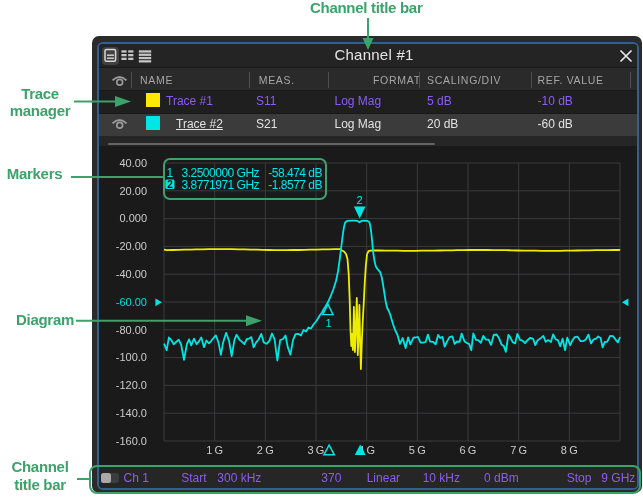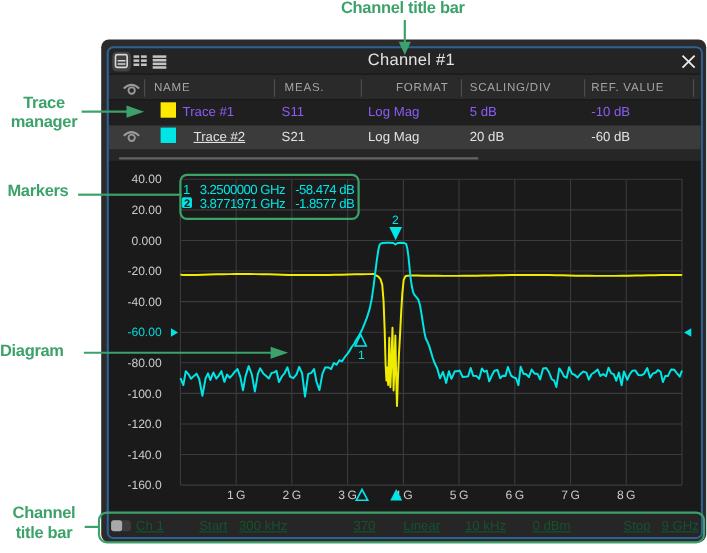--- a/index.html
+++ b/index.html
@@ -1,19 +1,19 @@
 <!DOCTYPE html>
 <html><head><meta charset="utf-8"><style>
 * { margin:0; padding:0; box-sizing:border-box; }
 html,body { width:643px; height:503px; background:#ffffff; overflow:hidden;
   font-family:"Liberation Sans", sans-serif; }
 .abs { position:absolute; }
 .ann { position:absolute; color:#3da26a; font-weight:bold; font-size:15px;
   letter-spacing:-0.3px; white-space:nowrap; }
-.bartxt { position:absolute; color:#14532d; font-size:12px; top:470.5px; white-space:nowrap;text-decoration:underline; }
+.bartxt { position:absolute; color:#8b5cf6; font-size:12px; top:470.5px; white-space:nowrap; }
 .hdr { position:absolute; color:#a6a6a6; font-size:10.5px; top:74px; letter-spacing:0.7px; }
 .r1 { position:absolute; color:#8b5cf6; font-size:12px; top:93.5px; }
 .r2 { position:absolute; color:#e2e2e2; font-size:12px; top:116.5px; }
 .vdiv { position:absolute; width:1px; top:72px; height:16px; background:#4f4f4f; }
 </style></head>
 <body>
 
 <div class="abs" style="left:92px; top:36px; width:549.5px; height:457px; background:#2b2b2b; border-radius:7px;"></div>
 <div class="abs" style="left:96.5px; top:42px; width:542px; height:447.5px; border:2px solid #2f6292; border-radius:6px; background:#1a1a1b; overflow:hidden;">
 
@@ -55,21 +55,21 @@
   <path d="M1.5 1.5 L12.5 12.5 M12.5 1.5 L1.5 12.5" stroke="#e8e8e8" stroke-width="1.7"></path>
 </svg>
 
 <svg class="abs" style="left:109px; top:71px;" width="22" height="18" viewBox="0 0 22 18">
   <path d="M3.5 9.4 Q10.5 2.8 17.5 9.4" fill="none" stroke="#999999" stroke-width="1.9"></path>
   <circle cx="10.7" cy="11.3" r="2.9" fill="none" stroke="#999999" stroke-width="1.7"></circle>
   <circle cx="10.7" cy="11.3" r="1.2" fill="#2a2a2a"></circle>
 </svg>
 <div class="hdr" style="left:140px;">NAME</div>
 <div class="hdr" style="left:258.7px;">MEAS.</div>
-<div class="hdr" style="left:324px;padding-left:36px;">FORMAT</div>
+<div class="hdr" style="left:337px;padding-left:36px;">FORMAT</div>
 <div class="hdr" style="left:427px;">SCALING/DIV</div>
 <div class="hdr" style="left:537.5px;">REF. VALUE</div>
 <div class="vdiv" style="left:130.6px;"></div>
 <div class="vdiv" style="left:249px;"></div>
 <div class="vdiv" style="left:327.5px;"></div>
 <div class="vdiv" style="left:418.9px;"></div>
 <div class="vdiv" style="left:531.3px;"></div>
 <div class="vdiv" style="left:629.5px;"></div>
 
 <div class="abs" style="left:146px; top:93px; width:14px; height:14px; background:#ffe900;"></div>
@@ -188,21 +188,21 @@
 <div class="ann" style="left:0px; top:102px; width:80px; text-align:center;">manager</div>
 <svg class="abs" style="left:74px; top:93px;" width="58" height="17" viewBox="0 0 58 17">
   <line x1="0" y1="8.5" x2="43" y2="8.5" stroke="#3da26a" stroke-width="2"></line>
   <polygon points="41,3 41,14 57,8.5" fill="#3da26a"></polygon>
 </svg>
 
 <div class="ann" style="left:0px; top:164.5px; width:69px; text-align:center;">Markers</div>
 <div class="abs" style="left:71px; top:176.4px; width:94px; height:2px; background:#3da26a;"></div>
 <div class="abs" style="left:163.4px; top:157.8px; width:163.2px; height:42px; border:2px solid #3da26a; border-radius:7px;"></div>
 
-<div class="ann" style="left:0px; top:310.5px; width:74px; text-align:left;">Diagram</div>
+<div class="ann" style="left:0px; top:310.5px; width:74px; text-align:right;">Diagram</div>
 <svg class="abs" style="left:76px; top:312px;" width="186" height="17" viewBox="0 0 186 17">
   <line x1="0" y1="8.7" x2="172" y2="8.7" stroke="#3da26a" stroke-width="2"></line>
   <polygon points="170,3.2 170,14.2 186,8.7" fill="#3da26a"></polygon>
 </svg>
 
 <div class="ann" style="left:0px; top:457.5px; width:80px; text-align:center;">Channel</div>
 <div class="ann" style="left:0px; top:475.5px; width:80px; text-align:center;">title bar</div>
 <div class="abs" style="left:77px; top:478px; width:13px; height:2px; background:#3da26a;"></div>
 <div class="abs" style="left:88.6px; top:465px; width:552.4px; height:29px; border:2px solid #3da26a; border-radius:8px;"></div>
 

